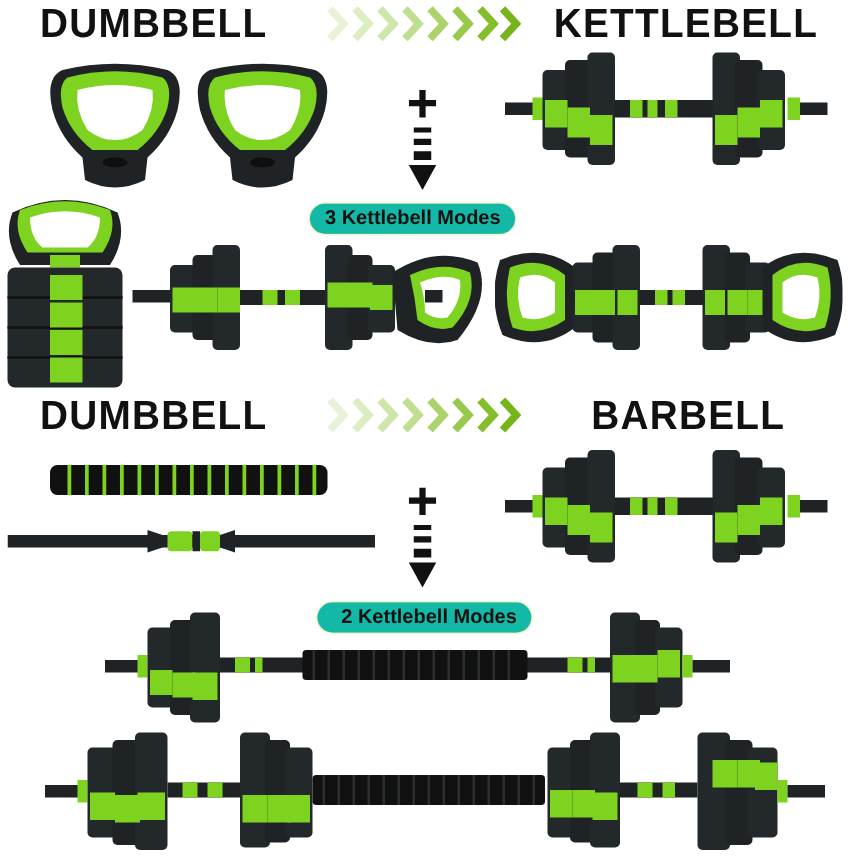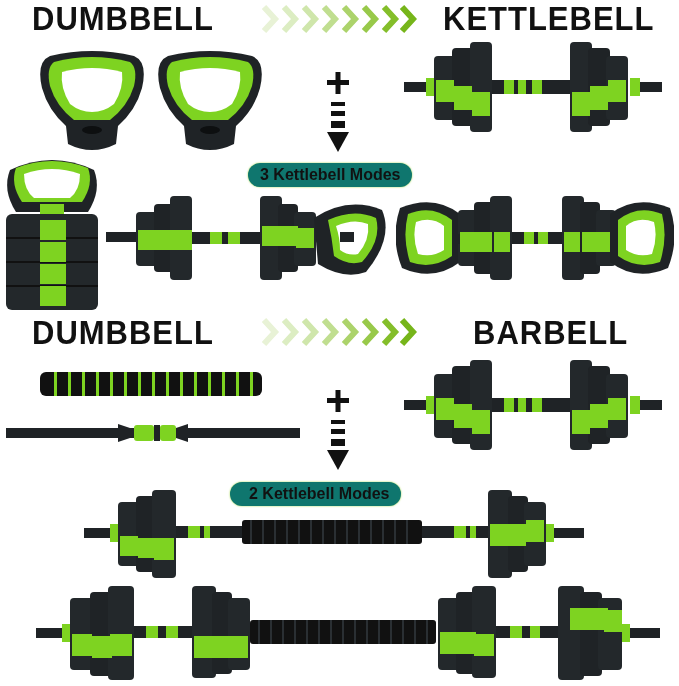--- a/index.html
+++ b/index.html
@@ -1,20 +1,20 @@
 <!DOCTYPE html>
 <html><head>
 <meta charset="utf-8">
 <style>
   html,body{margin:0;padding:0;background:#ffffff;}
   body{width:679px;height:686px;position:relative;overflow:hidden;font-family:"Liberation Sans",sans-serif;}
   .abs{position:absolute;}
   .heading{position:absolute;font-family:"Liberation Sans",sans-serif;font-weight:bold;font-size:31px;letter-spacing:1px;color:#111;transform:scaleY(1.05);line-height:1;}
   .chev-row{position:absolute;display:flex;gap:0;}
-  .pill{position:absolute;background:#0f766e;border-radius:13px;font-weight:bold;font-size:16px;color:#111;padding:3px 12px;line-height:18px;white-space:nowrap;box-shadow:0 0 2px #9ad43a;}
+  .pill{position:absolute;background:#14b8a6;border-radius:13px;font-weight:bold;font-size:16px;color:#111;padding:3px 12px;line-height:18px;white-space:nowrap;box-shadow:0 0 2px #9ad43a;}
   .plus-arrow{position:absolute;width:20px;height:84px;}
   svg{display:block;}
 </style>
 </head>
 <body>
 
 <div class="heading" style="left:32px;top:3px;">DUMBBELL</div>
 <div class="chev-row" style="left:262px;top:4px;">
   <svg width="155" height="30" viewBox="0 0 155 30">
     <g fill="none" stroke-width="6" stroke-linecap="butt">
@@ -235,21 +235,21 @@
     <rect x="130" y="40" width="10" height="14" fill="#7ed321"></rect>
     <rect x="168" y="2" width="22" height="90" rx="4" fill="#23282b"></rect>
     <rect x="186" y="8" width="22" height="78" rx="4" fill="#1f2326"></rect>
     <rect x="204" y="16" width="22" height="64" rx="4" fill="#23282b"></rect>
     <rect x="170" y="52" width="18" height="24" fill="#7ed321"></rect>
     <rect x="188" y="46" width="18" height="24" fill="#7ed321"></rect>
     <rect x="206" y="40" width="18" height="22" fill="#7ed321"></rect>
   </svg>
 </div>
 
-<div class="pill" style="left:230px;top:482px;padding-left:19px;">2 Kettlebell Modes</div>
+<div class="pill" style="left:254px;top:482px;padding-left:19px;">2 Kettlebell Modes</div>
 
 <div class="abs" style="left:84px;top:488px;">
   <svg width="512" height="94" viewBox="0 0 512 94">
     <rect x="0" y="40" width="30" height="10" fill="#1f2326"></rect>
     <rect x="26" y="36" width="8" height="18" fill="#7ed321"></rect>
     <rect x="34" y="14" width="22" height="64" rx="4" fill="#23282b"></rect>
     <rect x="52" y="8" width="20" height="76" rx="4" fill="#1f2326"></rect>
     <rect x="68" y="2" width="24" height="88" rx="4" fill="#23282b"></rect>
     <rect x="36" y="48" width="18" height="20" fill="#7ed321"></rect>
     <rect x="54" y="50" width="18" height="20" fill="#7ed321"></rect>

